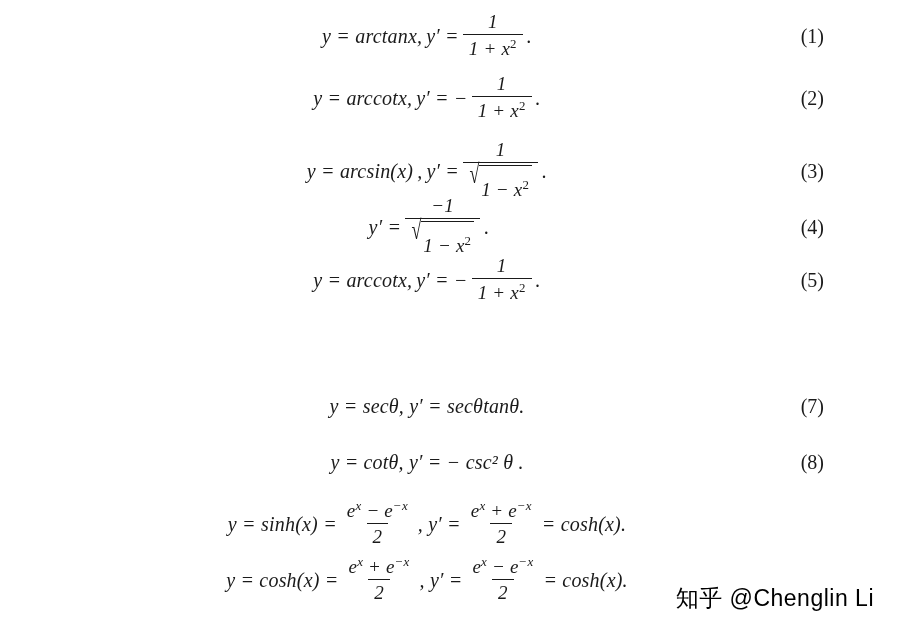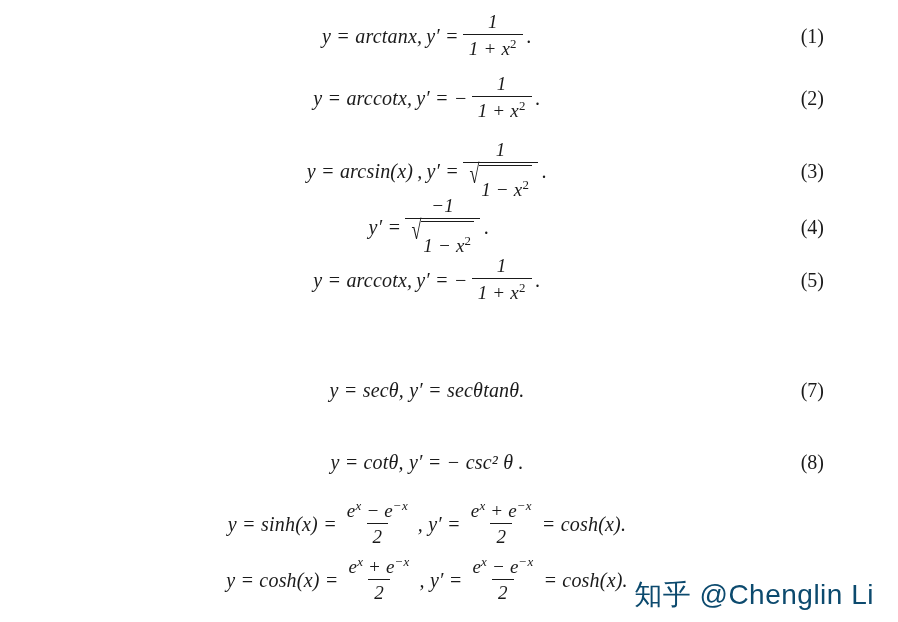--- a/index.html
+++ b/index.html
@@ -90,22 +90,22 @@
   }
   .sqrt .rad-body {
     border-top: 1.3px solid #1a1a1a;
     padding: 12px 3px 0 2px;
   }
   .sp { display: inline-block; width: 4px; }
   .watermark {
     position: absolute;
     right: 24px;
     bottom: 8px;
-    color: #0c4a6e;
-    font-size: 28px;
+    color: #000000;
+    font-size: 23px;
     font-family: "Liberation Sans", sans-serif;
     font-style: normal;
     letter-spacing: 0.5px;
   }
 </style>
 </head>
 <body>
 
 <div class="page">
 
@@ -182,21 +182,21 @@
       <span class="frac">
         <span class="num">1</span>
         <span class="den">1 + <i>x</i><span class="supn">2</span></span>
       </span>
       <span>.</span>
     </div>
     <span class="eq-num">(5)</span>
   </div>
 
 
-  <div class="eq-row" style="top:379px; position:absolute;text-align:center;">
+  <div class="eq-row" style="top:395px; position:absolute;text-align:center;">
     <div class="eq-body">y = secθ, y′ = secθtanθ.</div>
     <span class="eq-num">(7)</span>
   </div>
 
   <div class="eq-row" style="top:451px; position:absolute;">
     <div class="eq-body">y = cotθ, y′ = − csc² θ .</div>
     <span class="eq-num">(8)</span>
   </div>
 
   <div class="eq-row" style="top:500px; position:absolute;">

